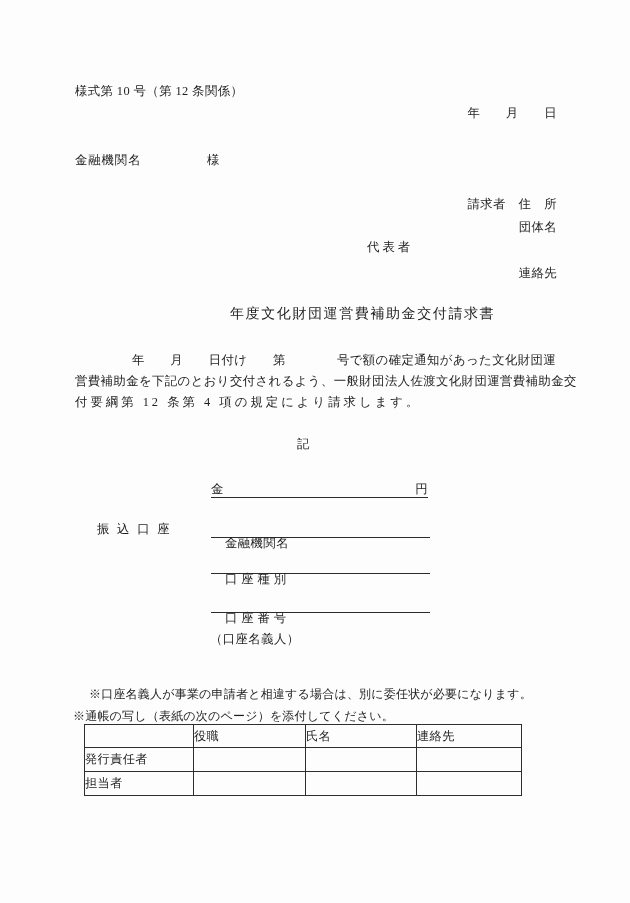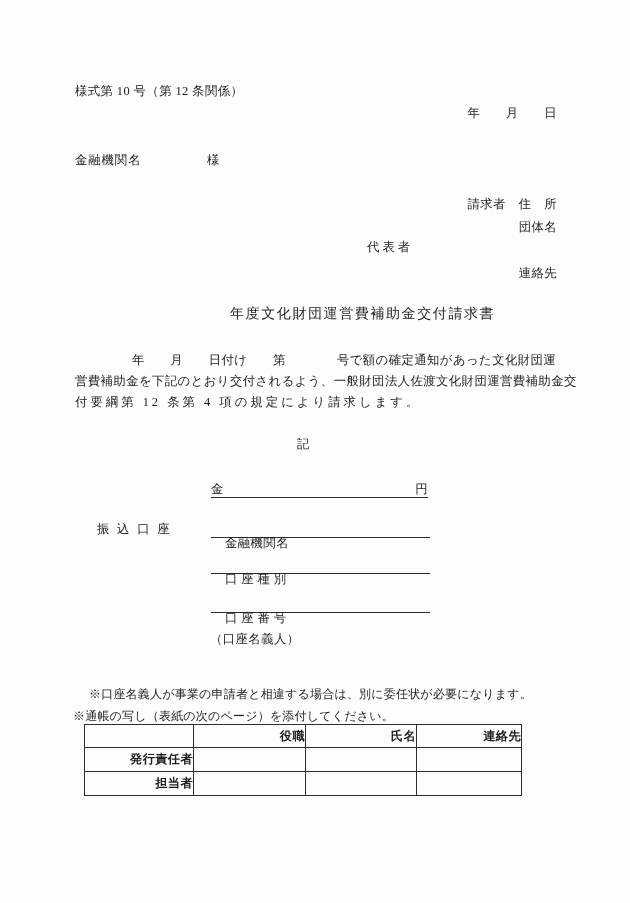--- a/index.html
+++ b/index.html
@@ -30,26 +30,25 @@
   .amount{display:flex;justify-content:space-between;align-items:flex-start;}
   .spread3{letter-spacing:3px;}
   table.contact{
     position:absolute;
     left:84px;top:724px;
     border-collapse:collapse;
     table-layout:fixed;
   }
   table.contact td{
     border:1px solid #2e2e2e;
-    text-align:right;
+    text-align:left;
     vertical-align:middle;
     font-size:12.2px;
     letter-spacing:0.4px;
     padding:0;
-    font-weight:bold;
   }
   .col1{width:108px;} .col2{width:111px;} .col3{width:110px;} .col4{width:104px;}
   tr.hrow td{height:22px;} tr.drow td{height:23px;}
 </style>
 </head>
 <body>
 
 <div class="page">
 
   <div class="abs t12" style="left:75px;top:84px;">様式第 10 号（第 12 条関係）</div>

